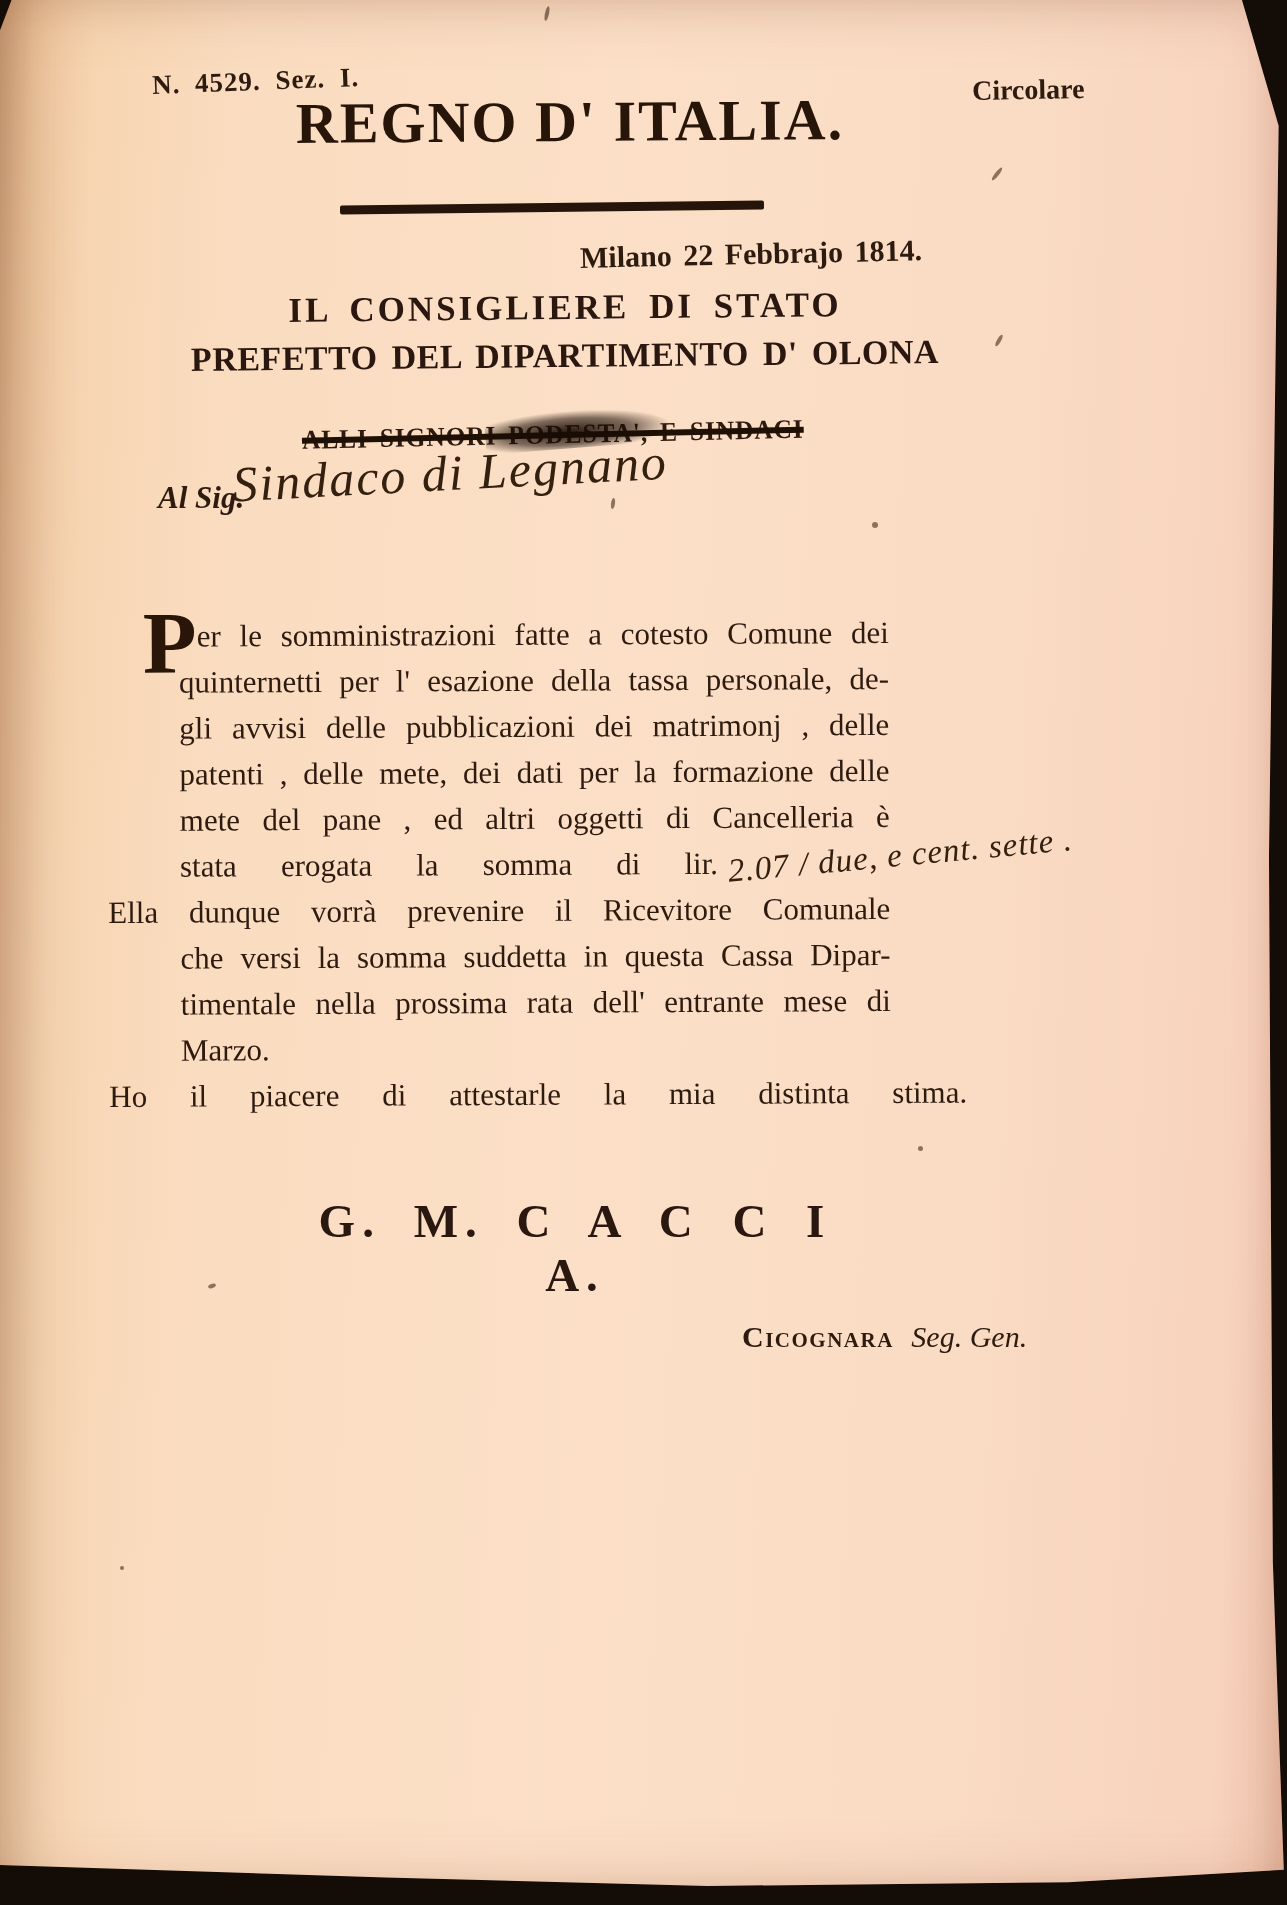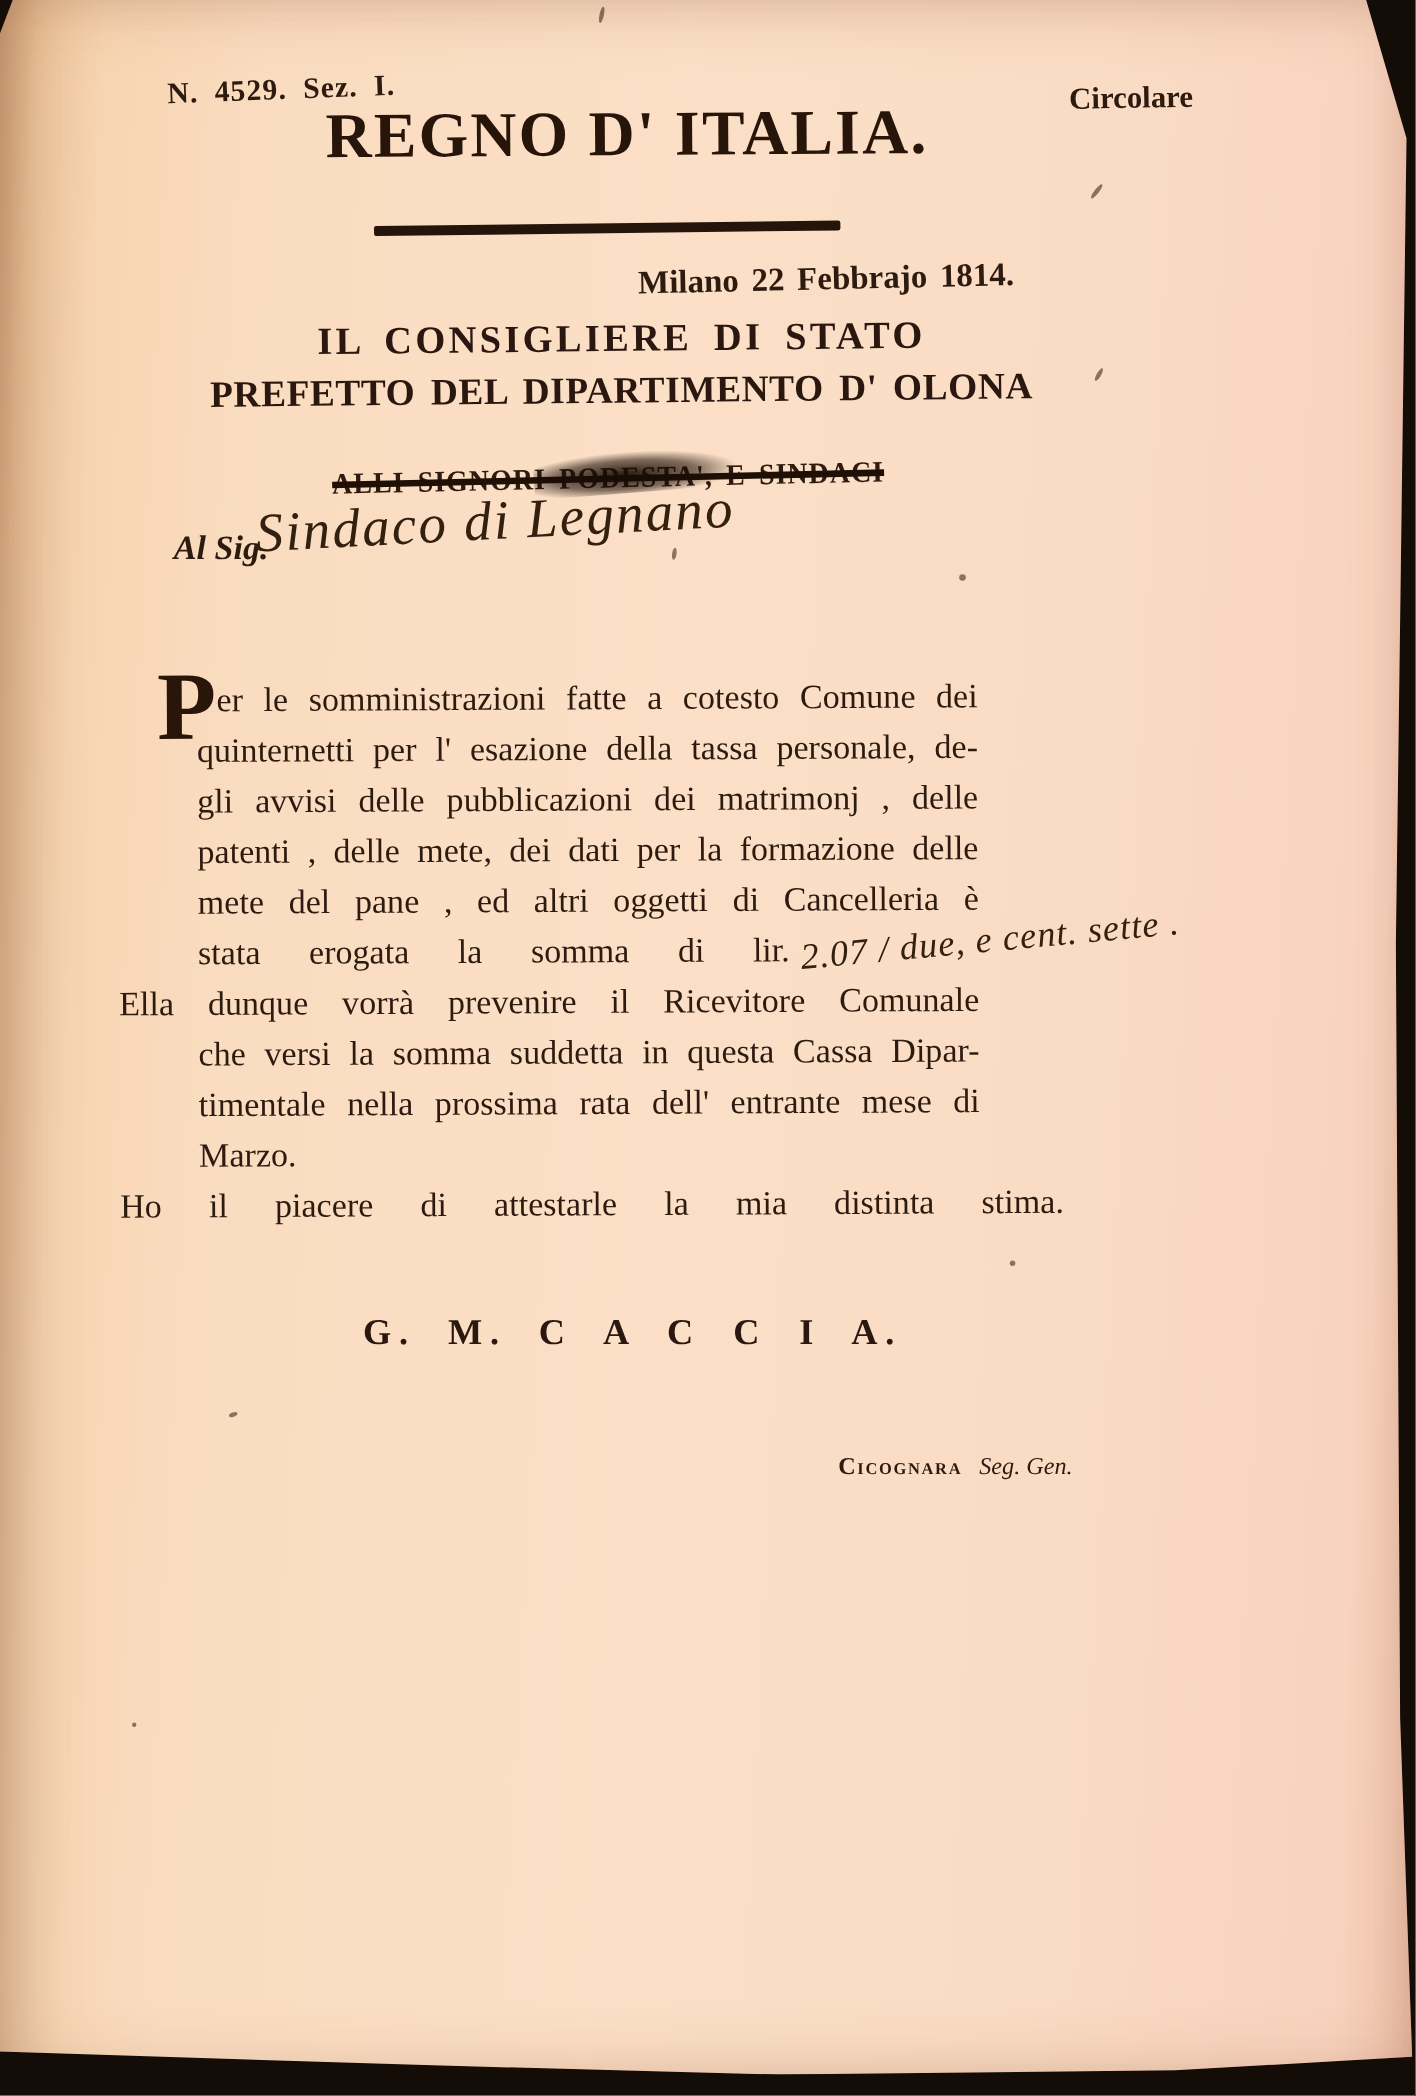--- a/index.html
+++ b/index.html
@@ -37,22 +37,22 @@
   .addr-hand{position:absolute;left:232px;top:444px;font-size:50px;letter-spacing:2px;white-space:nowrap;transform:rotate(-3deg);}
   .body{position:absolute;left:108px;top:612px;width:782px;font-size:31px;transform:rotate(-.3deg);}
   .dropcap{position:absolute;left:36px;top:-14px;font-size:88px;line-height:1;font-weight:bold;color:#2a1608;}
   .bline{height:46px;line-height:46px;text-align:justify;text-align-last:justify;white-space:nowrap;}
   .first{padding-left:90px;}
   .indent{padding-left:72px;}
   .wide{width:858px;}
   .noj{text-align:left;text-align-last:auto;}
   .lir-printed{display:inline-block;width:538px;text-align:justify;text-align-last:justify;vertical-align:top;}
   .amount{display:inline-block;font-size:33px;white-space:nowrap;transform:rotate(-5deg) translateY(-8px);margin-left:10px;letter-spacing:1px;}
-  .sig{position:absolute;left:285px;top:1194px;width:580px;text-align:center;font-size:33px;letter-spacing:7px;word-spacing:14px;font-weight:bold;color:#2a1810;}
-  .sec{position:absolute;left:762px;top:1320px;font-size:22px;white-space:nowrap;}
+  .sig{position:absolute;left:285px;top:1194px;width:580px;text-align:center;font-size:47px;letter-spacing:7px;word-spacing:14px;font-weight:bold;color:#2a1810;}
+  .sec{position:absolute;left:742px;top:1320px;font-size:30px;white-space:nowrap;}
   .sec-name{font-variant:small-caps;letter-spacing:1.5px;font-weight:bold;}
   .sec-title{font-style:italic;margin-left:10px;}
   .speck{position:absolute;background:rgba(50,25,12,.55);border-radius:50%;}
   .s1{left:545px;top:6px;width:4px;height:15px;transform:rotate(12deg);}
   .s2{left:995px;top:166px;width:4px;height:16px;transform:rotate(38deg);}
   .s3{left:997px;top:334px;width:4px;height:13px;transform:rotate(30deg);}
   .s4{left:611px;top:498px;width:4px;height:11px;transform:rotate(8deg);}
   .s5{left:872px;top:522px;width:6px;height:6px;}
   .s6{left:918px;top:1146px;width:5px;height:5px;}
   .s7{left:208px;top:1284px;width:8px;height:4px;transform:rotate(-20deg);}

